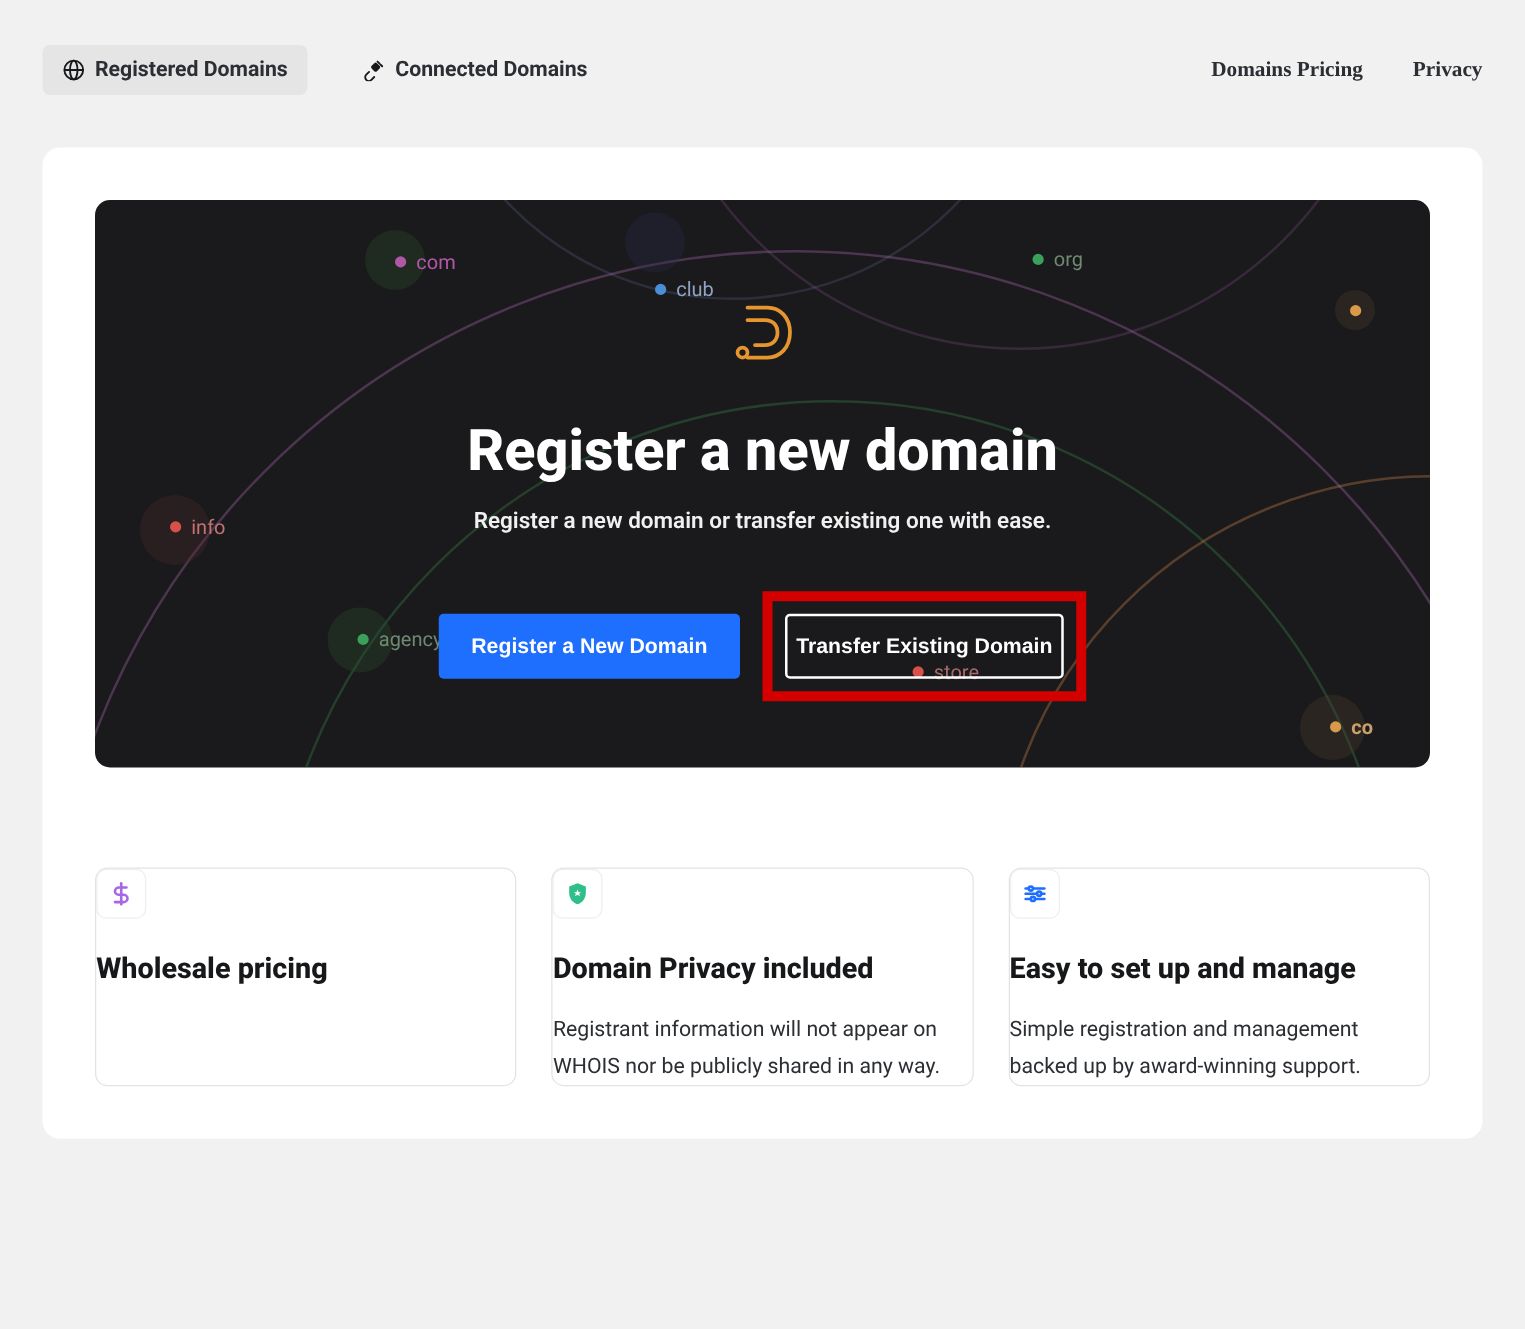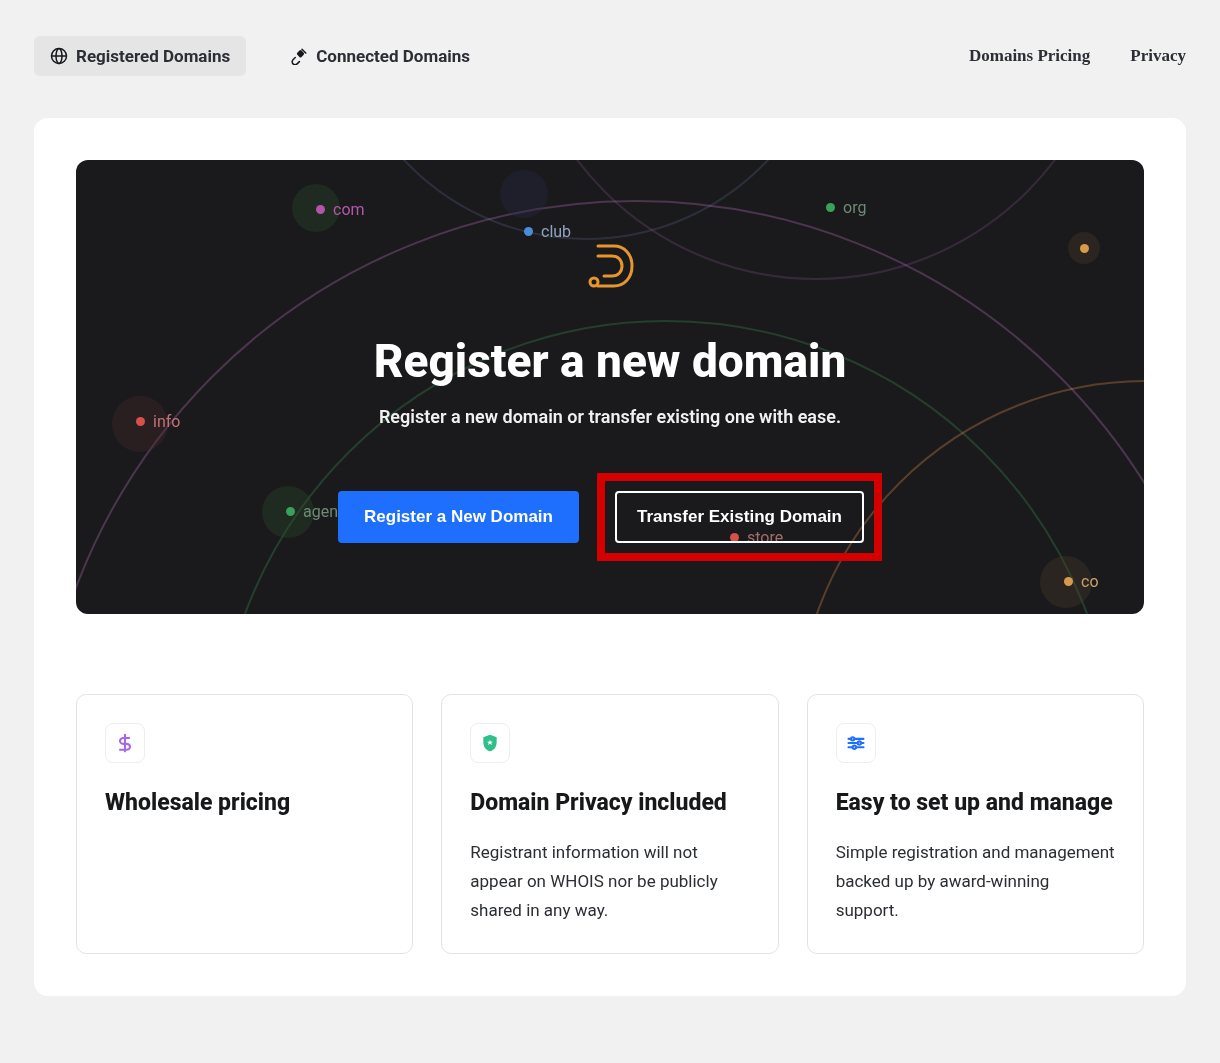--- a/index.html
+++ b/index.html
@@ -139,37 +139,36 @@
       border: none;
     }
     .btn-primary {
       background: #1f6fff;
       color: #fff;
     }
     .btn-outline {
       background: transparent;
       color: #fff;
       border: 2px solid #fff;
-      padding: 14px 20px;
+      padding: 14px 7px;
     }
     .highlight-box {
       border: 8px solid #d40000;
       padding: 10px;
       display: inline-flex;
     }
     .features {
       display: flex;
       gap: 28px;
       margin-top: 80px;
     }
     .feature {
       flex: 1;
       border: 1px solid #e3e3e5;
       border-radius: 10px;
-      padding: 28px;
     }
     .feature-icon-wrap {
       width: 40px;
       height: 40px;
       border-radius: 8px;
       border: 1px solid #eee;
       display: flex;
       align-items: center;
       justify-content: center;
       margin-bottom: 24px;
@@ -258,21 +257,21 @@
     </div>
 
     <div class="tld" style="left:654px; top:368px;">
       <span class="tld-dot" style="background:#d8504a;"></span>
       <span style="color:#a56a6a;">store</span>
     </div>
 
     <div class="tld-halo" style="left:964px; top:396px; width:52px; height:52px; background:#4a3b2b55;"></div>
     <div class="tld" style="left:988px; top:412px;">
       <span class="tld-dot" style="background:#d89a4a;"></span>
-      <span style="color:#caa06a;">co</span>
+      <span style="color:#caa06a;font-weight:bold;">co</span>
     </div>
 
     <div class="tld-halo" style="left:992px; top:72px; width:32px; height:32px; background:#4a3b2b55;"></div>
     <span style="position:absolute; left:1004px; top:84px; width:9px; height:9px; border-radius:50%; background:#d89a4a;"></span>
 
     <div class="logo-wrap" style="z-index:2;">
       <svg width="56" height="56" viewBox="0 0 56 56" fill="none">
         <path d="M16 8 H32 C42 8 50 16 50 28 C50 40 42 48 32 48 H16" stroke="#e6962e" stroke-width="3" stroke-linecap="round" fill="none"></path>
         <path d="M16 18 H30 C36 18 40 22 40 28 C40 34 36 38 30 38 H22" stroke="#e6962e" stroke-width="3" stroke-linecap="round" fill="none"></path>
         <circle cx="12" cy="44" r="4" stroke="#e6962e" stroke-width="3" fill="none"></circle>

